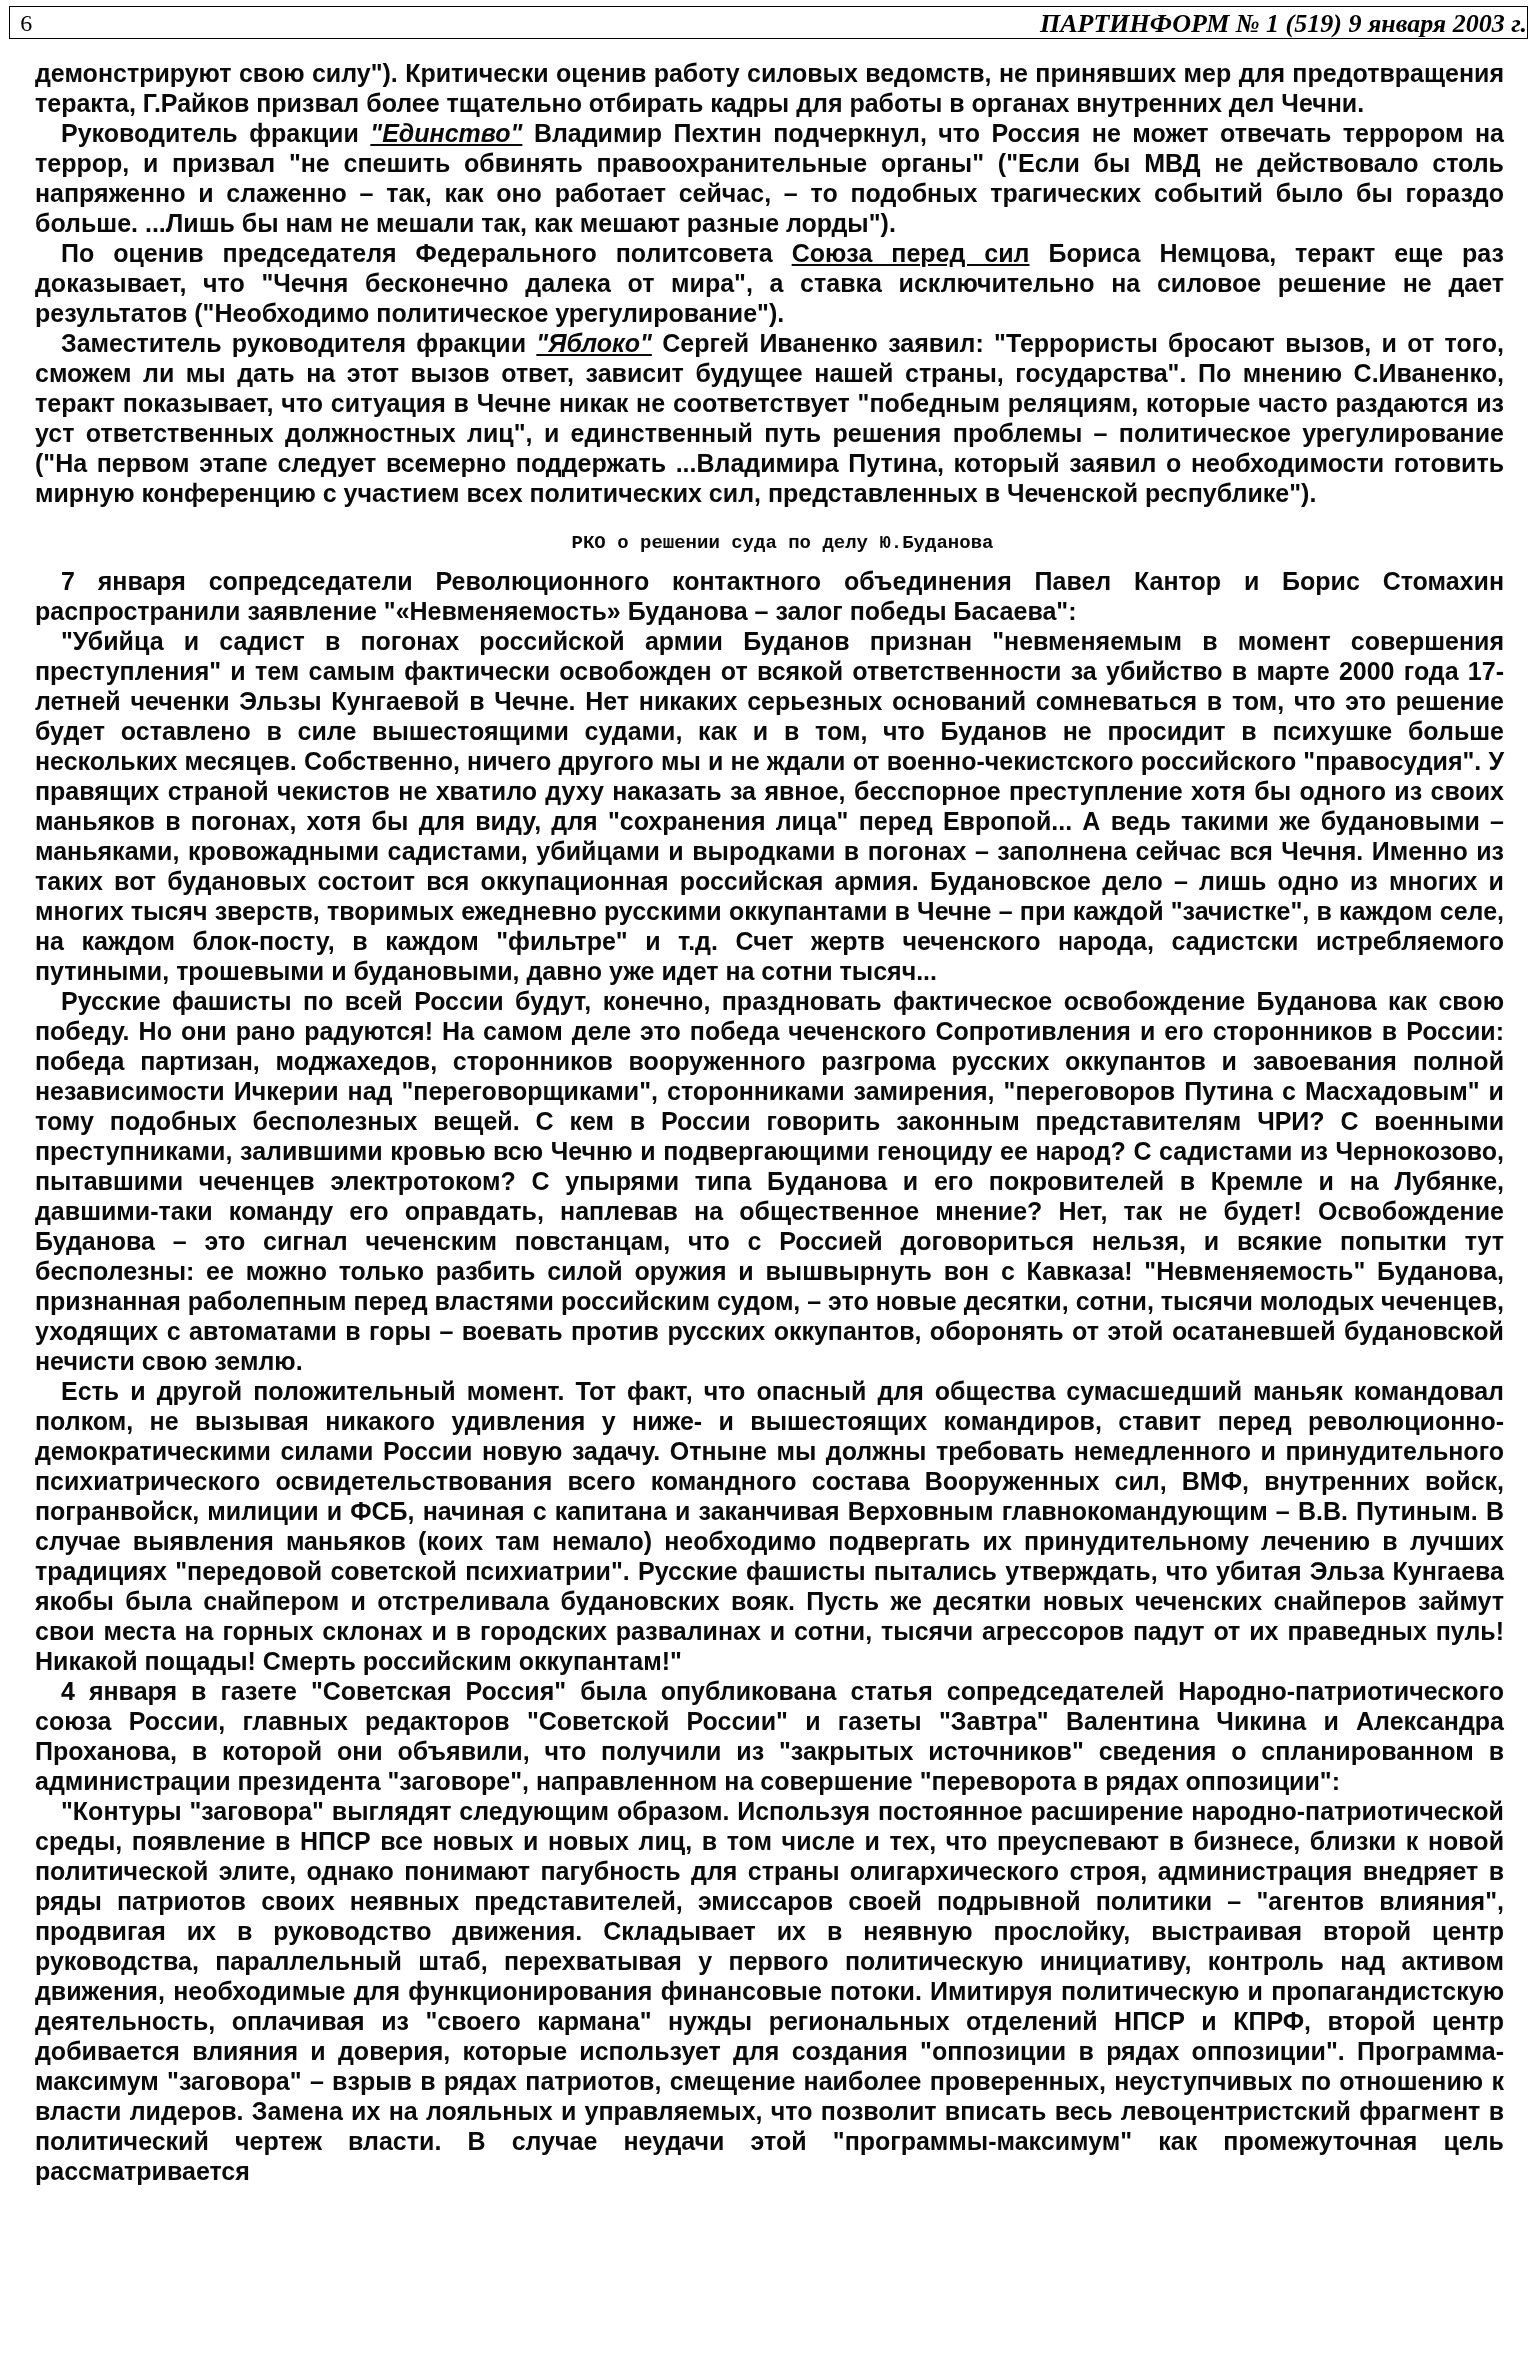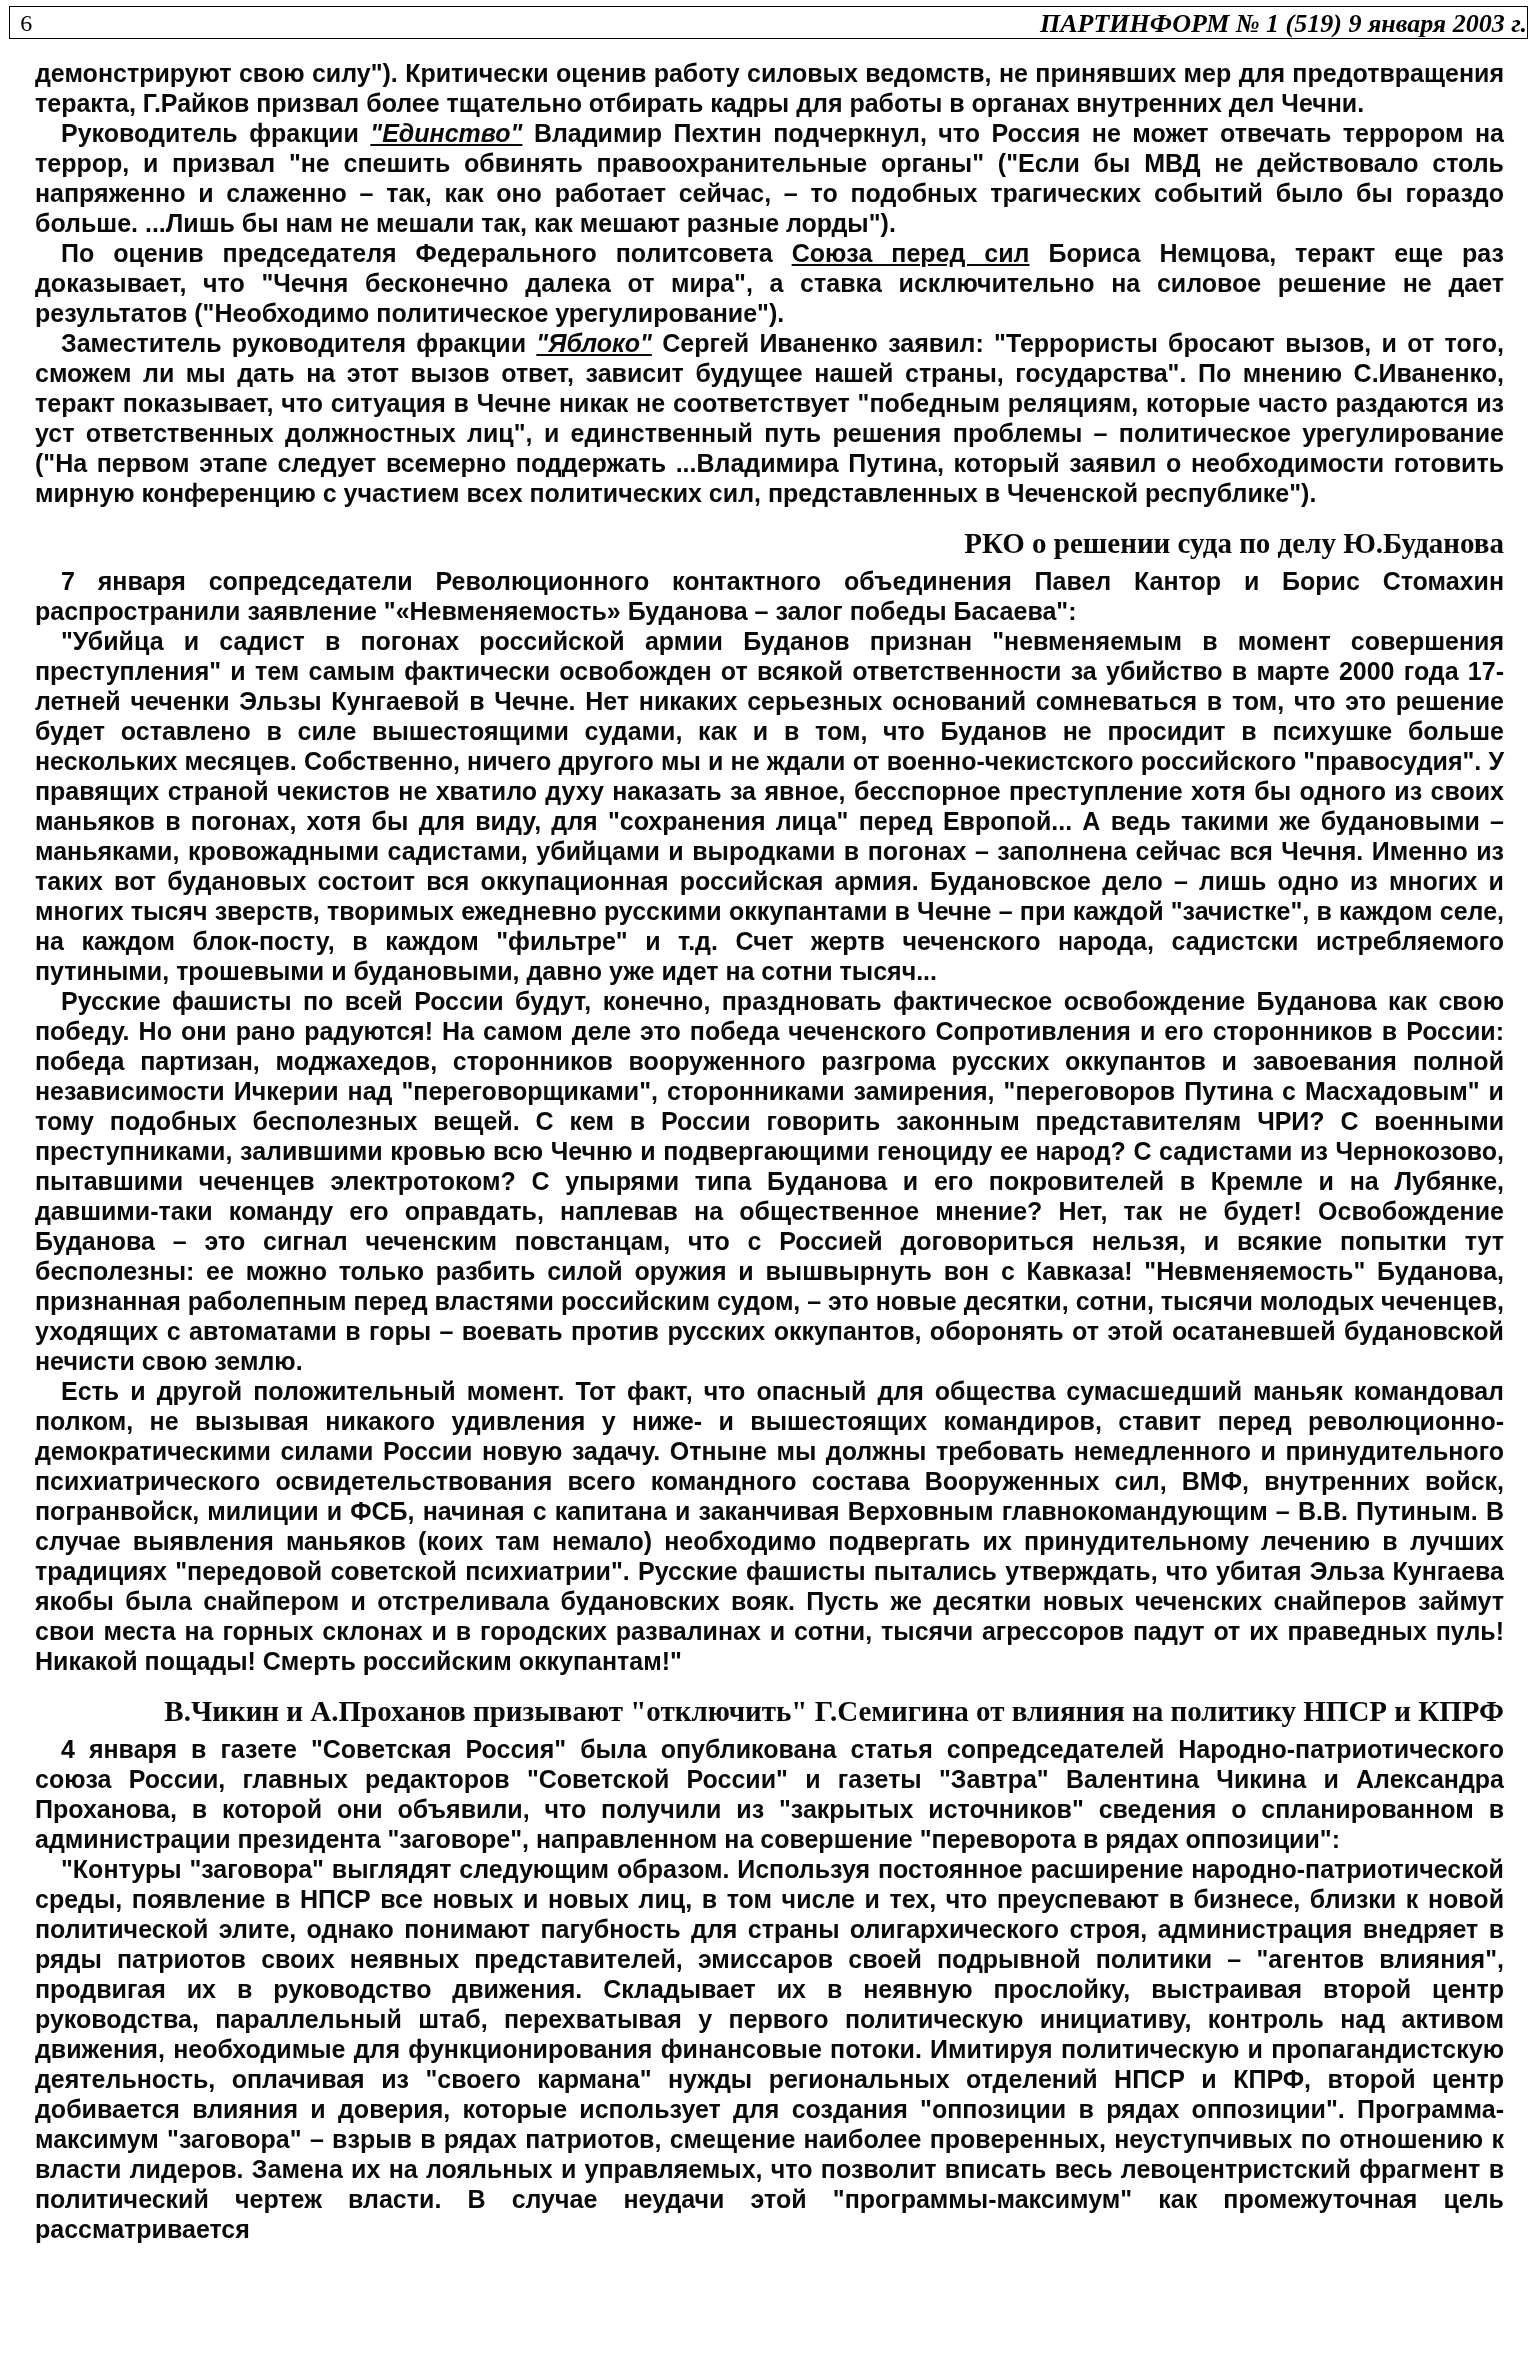--- a/index.html
+++ b/index.html
@@ -43,27 +43,27 @@
     font-family:"Liberation Sans", sans-serif;
     font-weight:700;
     font-size:25px;
     line-height:30px;
     text-align:justify;
     color:#0a0a0a;
   }
   .content p { text-indent:26px; }
   .content p.cont { text-indent:0; }
   h2.sec {
-    font-family:Liberation Serif, serif;
+    font-family:Liberation Mono, monospace;
     font-weight:700;
-    font-size:29px;
+    font-size:19px;
     line-height:35px;
     margin:18px 0 5.1px 0;
     text-indent:26px;
-    text-align:right;
+    text-align:center;
   }
   .u  { text-decoration:underline; }
   .it { font-style:italic; }
 </style>
 </head>
 <body>
 
 <div class="page">
 
   <header class="masthead">
@@ -81,20 +81,19 @@
 
     <p><span>Заместитель руководителя фракции </span><span class="u it">"Яблоко"</span><span> Сергей Иваненко заявил: "Террористы бросают вызов, и от того, сможем ли мы дать на этот вызов ответ, зависит будущее нашей страны, государства". По мнению С.Иваненко, теракт показывает, что ситуация в Чечне никак не соответствует "победным реляциям, которые часто раздаются из уст ответственных должностных лиц", и единственный путь решения проблемы – политическое урегулирование ("На первом этапе следует всемерно поддержать ...Владимира Путина, который заявил о необходимости готовить мирную конференцию с участием всех политических сил, представленных в Чеченской республике").</span></p>
 
     <h2 class="sec">РКО о решении суда по делу Ю.Буданова</h2>
 
     <p>7 января сопредседатели Революционного контактного объединения Павел Кантор и Борис Стомахин распространили заявление "«Невменяемость» Буданова – залог победы Басаева":</p>
     <p>"Убийца и садист в погонах российской армии Буданов признан "невменяемым в момент совершения преступления" и тем самым фактически освобожден от всякой ответственности за убийство в марте 2000 года 17-летней чеченки Эльзы Кунгаевой в Чечне. Нет никаких серьезных оснований сомневаться в том, что это решение будет оставлено в силе вышестоящими судами, как и в том, что Буданов не просидит в психушке больше нескольких месяцев. Собственно, ничего другого мы и не ждали от военно-чекистского российского "правосудия". У правящих страной чекистов не хватило духу наказать за явное, бесспорное преступление хотя бы одного из своих маньяков в погонах, хотя бы для виду, для "сохранения лица" перед Европой... А ведь такими же будановыми – маньяками, кровожадными садистами, убийцами и выродками в погонах – заполнена сейчас вся Чечня. Именно из таких вот будановых состоит вся оккупационная российская армия. Будановское дело – лишь одно из многих и многих тысяч зверств, творимых ежедневно русскими оккупантами в Чечне – при каждой "зачистке", в каждом селе, на каждом блок-посту, в каждом "фильтре" и т.д. Счет жертв чеченского народа, садистски истребляемого путиными, трошевыми и будановыми, давно уже идет на сотни тысяч...</p>
     <p>Русские фашисты по всей России будут, конечно, праздновать фактическое освобождение Буданова как свою победу. Но они рано радуются! На самом деле это победа чеченского Сопротивления и его сторонников в России: победа партизан, моджахедов, сторонников вооруженного разгрома русских оккупантов и завоевания полной независимости Ичкерии над "переговорщиками", сторонниками замирения, "переговоров Путина с Масхадовым" и тому подобных бесполезных вещей. С кем в России говорить законным представителям ЧРИ? С военными преступниками, залившими кровью всю Чечню и подвергающими геноциду ее народ? С садистами из Чернокозово, пытавшими чеченцев электротоком? С упырями типа Буданова и его покровителей в Кремле и на Лубянке, давшими-таки команду его оправдать, наплевав на общественное мнение? Нет, так не будет! Освобождение Буданова – это сигнал чеченским повстанцам, что с Россией договориться нельзя, и всякие попытки тут бесполезны: ее можно только разбить силой оружия и вышвырнуть вон с Кавказа! "Невменяемость" Буданова, признанная раболепным перед властями российским судом, – это новые десятки, сотни, тысячи молодых чеченцев, уходящих с автоматами в горы – воевать против русских оккупантов, оборонять от этой осатаневшей будановской нечисти свою землю.</p>
     <p>Есть и другой положительный момент. Тот факт, что опасный для общества сумасшедший маньяк командовал полком, не вызывая никакого удивления у ниже- и вышестоящих командиров, ставит перед революционно-демократическими силами России новую задачу. Отныне мы должны требовать немедленного и принудительного психиатрического освидетельствования всего командного состава Вооруженных сил, ВМФ, внутренних войск, погранвойск, милиции и ФСБ, начиная с капитана и заканчивая Верховным главнокомандующим – В.В. Путиным. В случае выявления маньяков (коих там немало) необходимо подвергать их принудительному лечению в лучших традициях "передовой советской психиатрии". Русские фашисты пытались утверждать, что убитая Эльза Кунгаева якобы была снайпером и отстреливала будановских вояк. Пусть же десятки новых чеченских снайперов займут свои места на горных склонах и в городских развалинах и сотни, тысячи агрессоров падут от их праведных пуль! Никакой пощады! Смерть российским оккупантам!"</p>
 
-    <h2 class="sec">В.Чикин и А.Проханов призывают "отключить" Г.Семигина от влияния на политику НПСР и КПРФ</h2>
 
     <p>4 января в газете "Советская Россия" была опубликована статья сопредседателей Народно-патриотического союза России, главных редакторов "Советской России" и газеты "Завтра" Валентина Чикина и Александра Проханова, в которой они объявили, что получили из "закрытых источников" сведения о спланированном в администрации президента "заговоре", направленном на совершение "переворота в рядах оппозиции":</p>
     <p>"Контуры "заговора" выглядят следующим образом. Используя постоянное расширение народно-патриотической среды, появление в НПСР все новых и новых лиц, в том числе и тех, что преуспевают в бизнесе, близки к новой политической элите, однако понимают пагубность для страны олигархического строя, администрация внедряет в ряды патриотов своих неявных представителей, эмиссаров своей подрывной политики – "агентов влияния", продвигая их в руководство движения. Складывает их в неявную прослойку, выстраивая второй центр руководства, параллельный штаб, перехватывая у первого политическую инициативу, контроль над активом движения, необходимые для функционирования финансовые потоки. Имитируя политическую и пропагандистскую деятельность, оплачивая из "своего кармана" нужды региональных отделений НПСР и КПРФ, второй центр добивается влияния и доверия, которые использует для создания "оппозиции в рядах оппозиции". Программа-максимум "заговора" – взрыв в рядах патриотов, смещение наиболее проверенных, неуступчивых по отношению к власти лидеров. Замена их на лояльных и управляемых, что позволит вписать весь левоцентристский фрагмент в политический чертеж власти. В случае неудачи этой "программы-максимум" как промежуточная цель рассматривается</p>
 
   </main>
 </div>
 
 
 </body></html>

